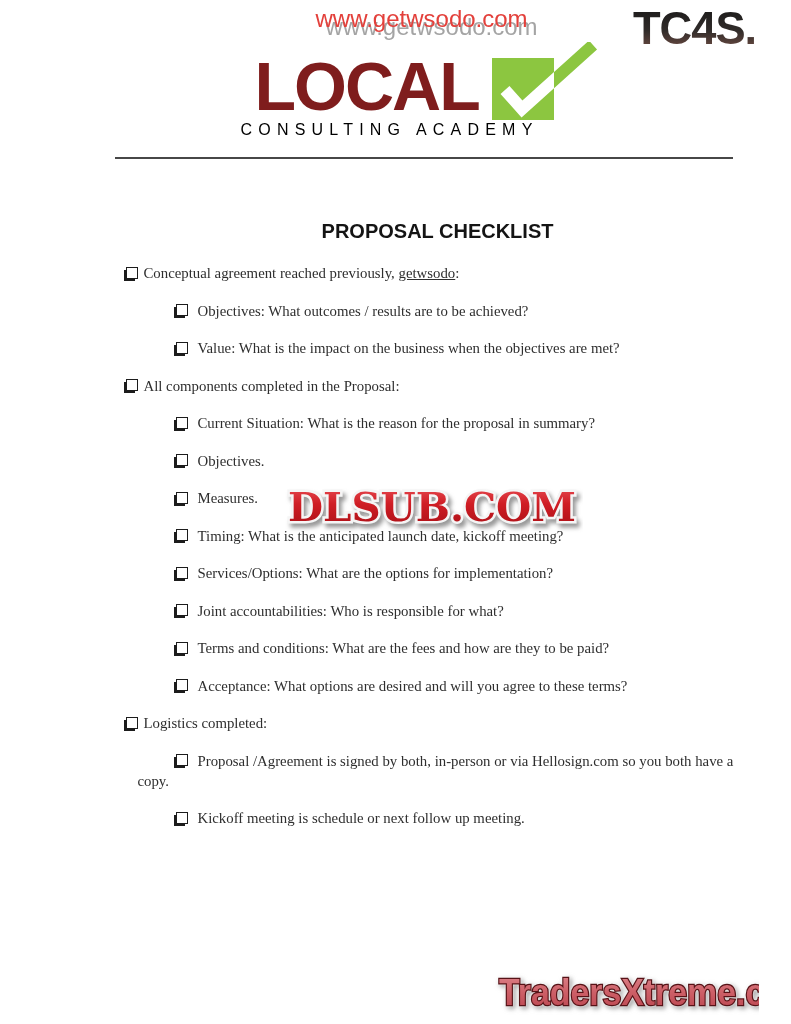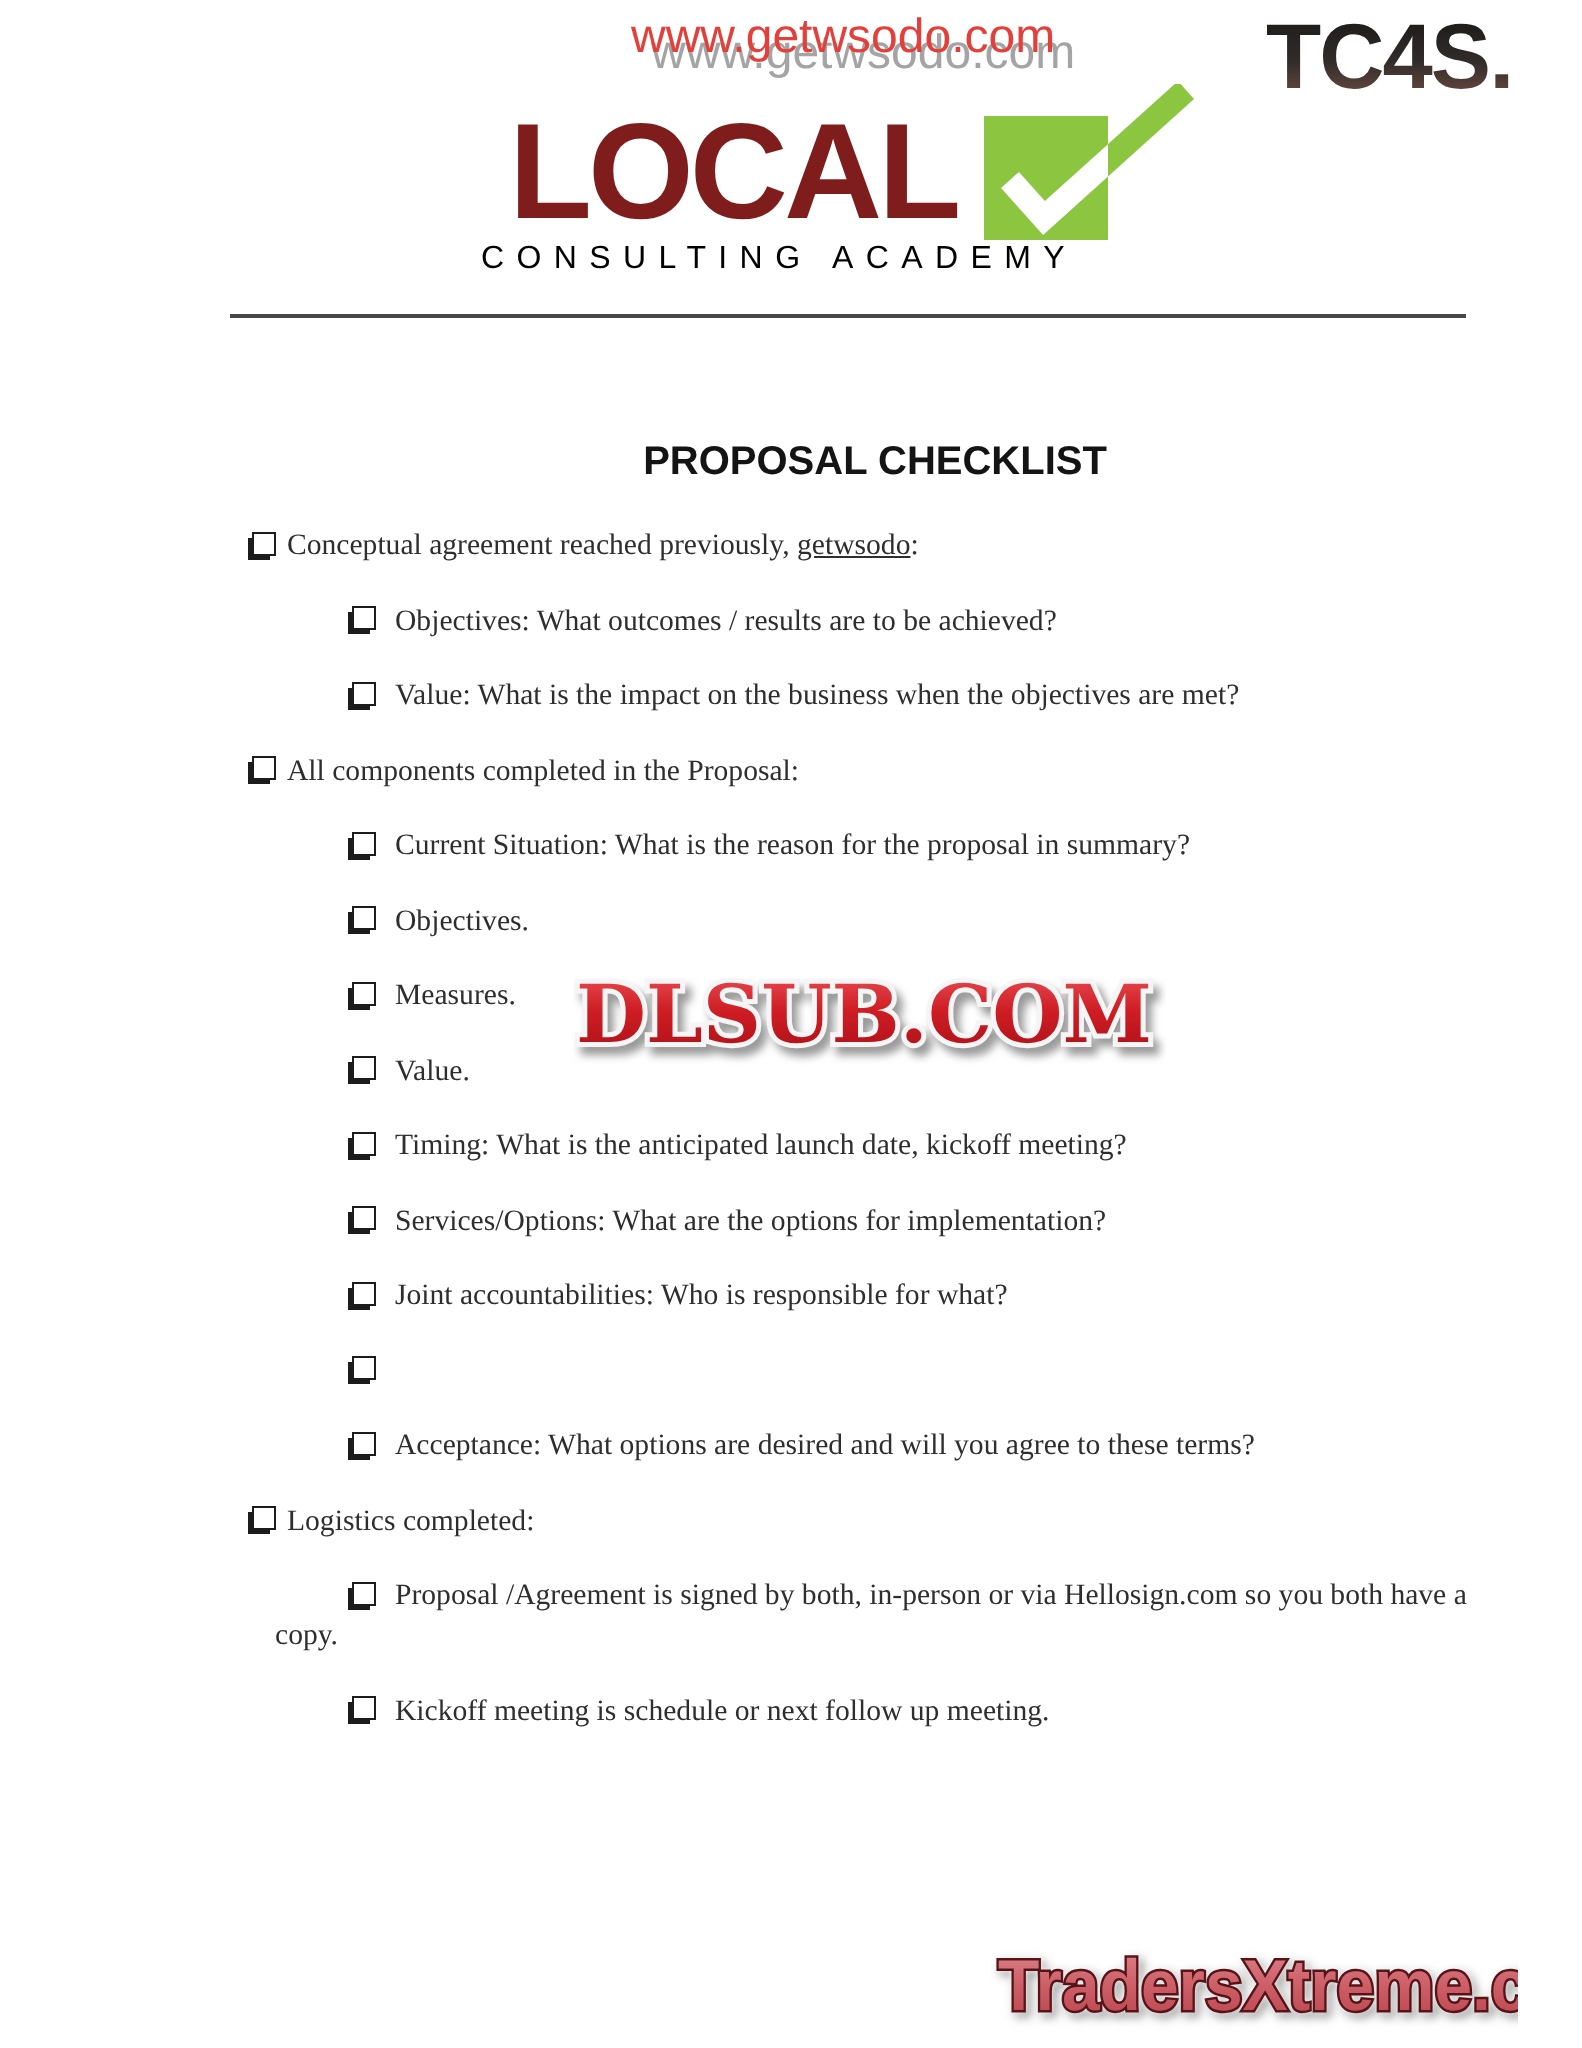--- a/index.html
+++ b/index.html
@@ -104,25 +104,24 @@
     <h1>PROPOSAL CHECKLIST</h1>
 
     <div class="item l1"><span class="cb"></span><span>Conceptual agreement reached previously, </span><span class="ul">getwsodo</span><span>:</span></div>
     <div class="item l2"><span class="cb"></span><span>Objectives: What outcomes / results are to be achieved?</span></div>
     <div class="item l2"><span class="cb"></span><span>Value: What is the impact on the business when the objectives are met?</span></div>
 
     <div class="item l1"><span class="cb"></span><span>All components completed in the Proposal:</span></div>
     <div class="item l2"><span class="cb"></span><span>Current Situation: What is the reason for the proposal in summary?</span></div>
     <div class="item l2"><span class="cb"></span><span>Objectives.</span></div>
     <div class="item l2"><span class="cb"></span><span>Measures.</span></div>
-    <div class="item l2"><span class="cb"></span><span>Value.</span></div>
     <div class="item l2"><span class="cb"></span><span>Timing: What is the anticipated launch date, kickoff meeting?</span></div>
     <div class="item l2"><span class="cb"></span><span>Services/Options: What are the options for implementation?</span></div>
     <div class="item l2"><span class="cb"></span><span>Joint accountabilities: Who is responsible for what?</span></div>
-    <div class="item l2"><span class="cb"></span></div>
+    <div class="item l2"><span class="cb"></span><span>Terms and conditions: What are the fees and how are they to be paid?</span></div>
     <div class="item l2"><span class="cb"></span><span>Acceptance: What options are desired and will you agree to these terms?</span></div>
 
     <div class="item l1"><span class="cb"></span><span>Logistics completed:</span></div>
     <div class="item l2"><span class="cb"></span><span>Proposal /Agreement is signed by both, in-person or via Hellosign.com so you both have a copy.</span></div>
     <div class="item l2"><span class="cb"></span><span>Kickoff meeting is schedule or next follow up meeting.</span></div>
   </div>
 
   <svg class="wm-dlsub" width="302" height="60">
     <defs>
       <linearGradient id="dlg" x1="0" y1="0" x2="0" y2="1">

